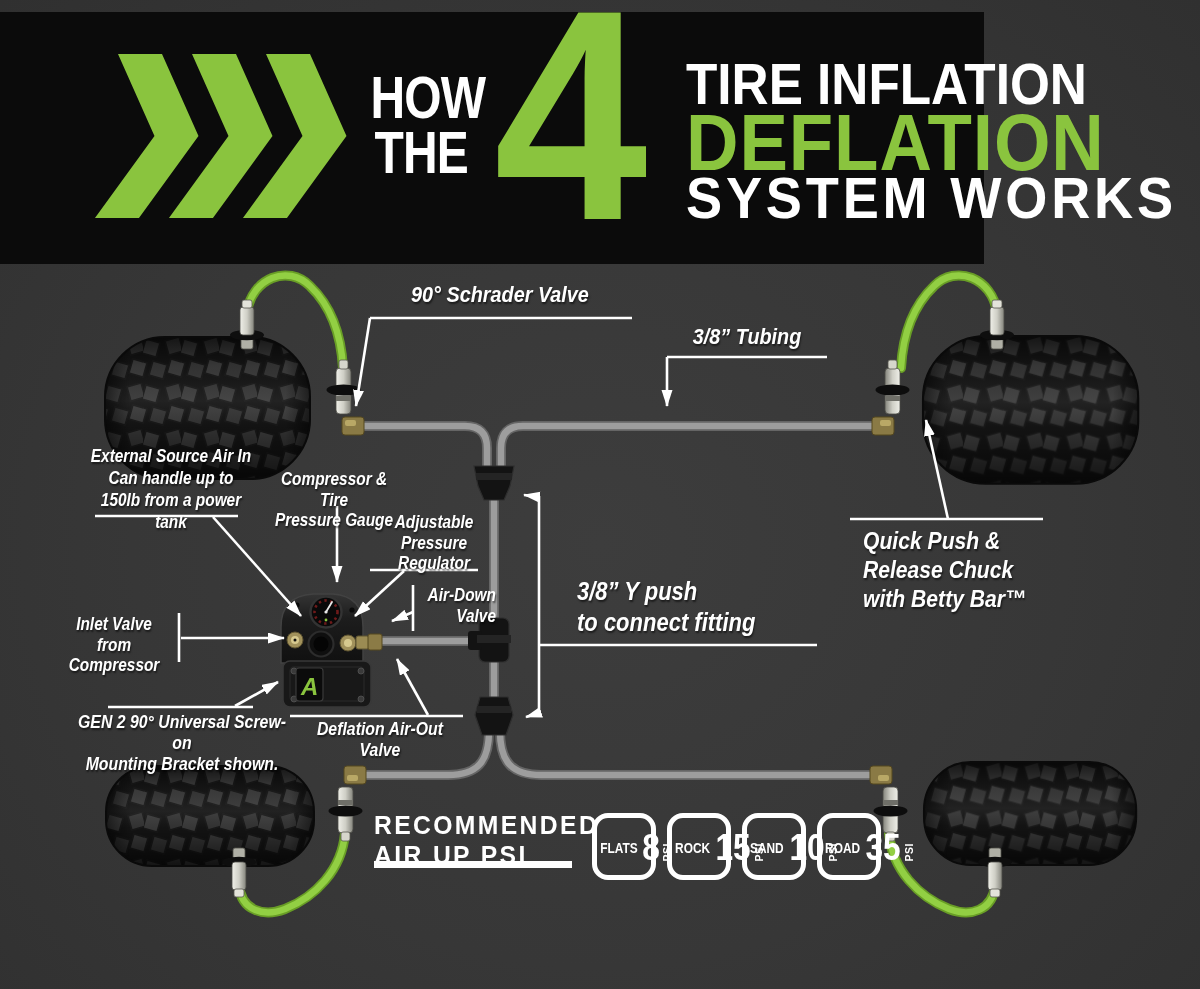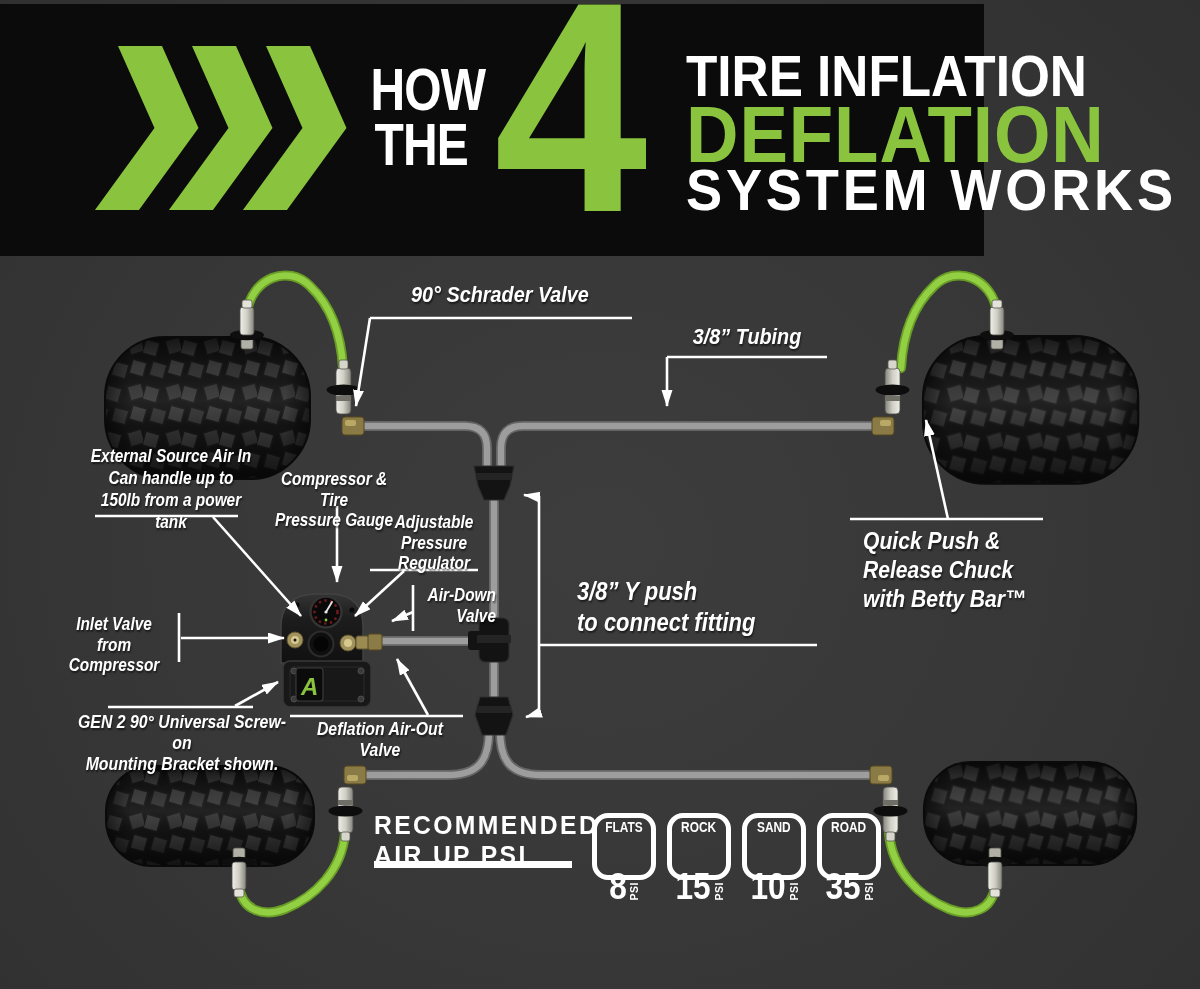--- a/index.html
+++ b/index.html
@@ -1,20 +1,20 @@
 <!DOCTYPE html>
 <html><head>
 <meta charset="utf-8">
 <style>
   html,body{margin:0;padding:0;background:#222;}
   .stage{position:relative;width:1200px;height:989px;overflow:hidden;
          background:radial-gradient(ellipse at 50% 55%, #3d3d3d 0%, #373737 55%, #303030 100%);
          font-family:"Liberation Sans","DejaVu Sans",sans-serif;}
   
-  .header{position:absolute;left:0;top:4px;width:984px;height:252px;background:#0b0b0b;z-index:2;}
+  .header{position:absolute;left:0;top:12px;width:984px;height:252px;background:#0b0b0b;z-index:2;}
   .chev{position:absolute;left:92px;top:36px;}
   .kicker{position:absolute;left:346px;top:58px;width:122px;text-align:right;color:#fff;
           font-weight:bold;font-size:60px;line-height:0.92;letter-spacing:-1px;
           transform:scaleX(0.8);transform-origin:right top;}
   .bignum{position:absolute;left:494px;top:-47px;color:var(--green);font-weight:bold;
           font-size:300px;line-height:1;transform:scaleX(0.92);transform-origin:left top;}
   .titles{position:absolute;left:686px;top:44px;color:#fff;font-weight:bold;}
   .t-line{line-height:1;transform-origin:left top;white-space:nowrap;}
   .t1{font-size:57px;transform:scaleX(0.9);}
   .t2{font-size:79px;margin-top:-10px;color:var(--green);transform:scaleX(0.92);letter-spacing:1px;}
@@ -26,21 +26,21 @@
        text-shadow:1px 2px 2px rgba(0,0,0,.55);z-index:3;transform:scaleX(0.88);}
   .lbl.center{text-align:center;transform-origin:center top;}
   .lbl.left{text-align:left;transform-origin:left top;}
   .lbl.right{text-align:right;transform-origin:right top;}
   
   .reco{position:absolute;left:374px;top:810px;color:#fff;font-weight:bold;font-size:26px;
         letter-spacing:2.5px;line-height:1.17;z-index:3;transform:scaleX(0.95);transform-origin:left top;}
   .reco-bar{position:absolute;left:374px;top:861px;width:198px;height:7px;background:#fff;z-index:3;}
   .badges{position:absolute;left:592px;top:813px;display:flex;gap:11px;z-index:3;}
   .badge{width:64px;height:67px;border:5px solid #fff;border-radius:16px;box-sizing:border-box;
-         color:#fff;display:flex;flex-direction:column;align-items:center;padding-top:2px;gap:37px;}
+         color:#fff;display:flex;flex-direction:row;align-items:center;padding-top:2px;}
   .badge-label{font-weight:bold;font-size:14px;line-height:1;transform:scaleX(0.85);white-space:nowrap;}
   .badge-row{display:flex;align-items:flex-end;margin-top:1px;}
   .badge-num{font-weight:bold;font-size:36px;line-height:0.82;transform:scaleX(0.88);transform-origin:center bottom;}
   .badge-psi{font-weight:bold;font-size:10.5px;letter-spacing:0.5px;line-height:1;
              writing-mode:vertical-rl;transform:rotate(180deg);margin-left:1px;margin-bottom:1px;}
   :root{--green:#8ac43e;}
 </style>
 </head>
 <body>
 

